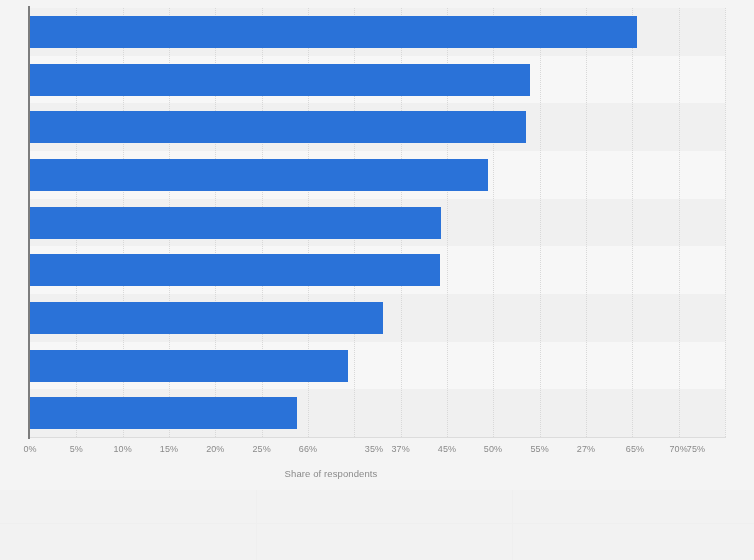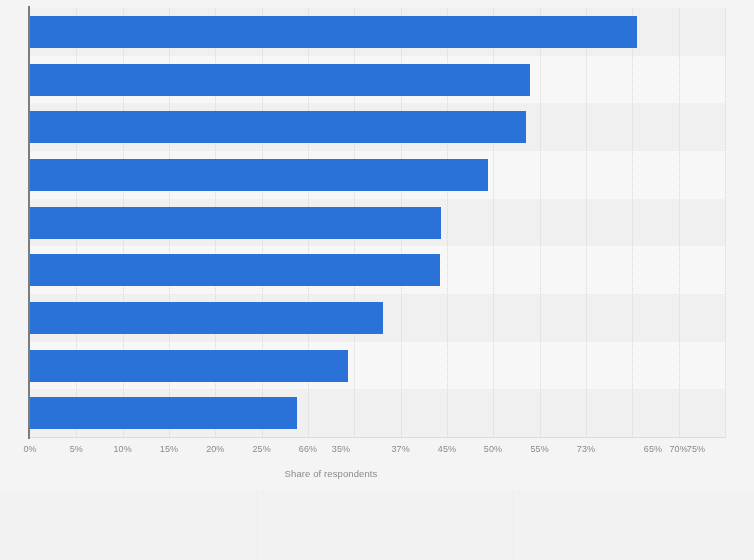--- a/index.html
+++ b/index.html
@@ -184,27 +184,27 @@
   <div class="x-axis-line"></div>
 
   <div id="xticks">
       <div class="x-tick" style="left: 30px;">0%</div>
       <div class="x-tick" style="left: 76.3333px;">5%</div>
       <div class="x-tick" style="left: 122.667px;">10%</div>
       <div class="x-tick" style="left: 169px;">15%</div>
       <div class="x-tick" style="left: 215.333px;">20%</div>
       <div class="x-tick" style="left: 261.667px;">25%</div>
       <div class="x-tick" style="left: 308px;">66%</div>
-      <div class="x-tick" style="left: 341px;">35%</div>
+      <div class="x-tick" style="left: 374px;">35%</div>
       <div class="x-tick" style="left: 400.667px;">37%</div>
       <div class="x-tick" style="left: 447px;">45%</div>
       <div class="x-tick" style="left: 493px;">50%</div>
       <div class="x-tick" style="left: 539.667px;">55%</div>
-      <div class="x-tick" style="left: 586px;">73%</div>
-      <div class="x-tick" style="left: 653px;">65%</div>
+      <div class="x-tick" style="left: 586px;">27%</div>
+      <div class="x-tick" style="left: 635px;">65%</div>
       <div class="x-tick" style="left: 678.667px;">70%</div>
       <div class="x-tick" style="left: 696px;">75%</div>
     </div>
 
   <div class="axis-title">Share of respondents</div>
 
   <div class="footer-area">
     <div class="footer-seam-h" style="top:33px;"></div>
     <div class="footer-seam-v" style="left:256px;"></div>
     <div class="footer-seam-v" style="left:512px;"></div>

